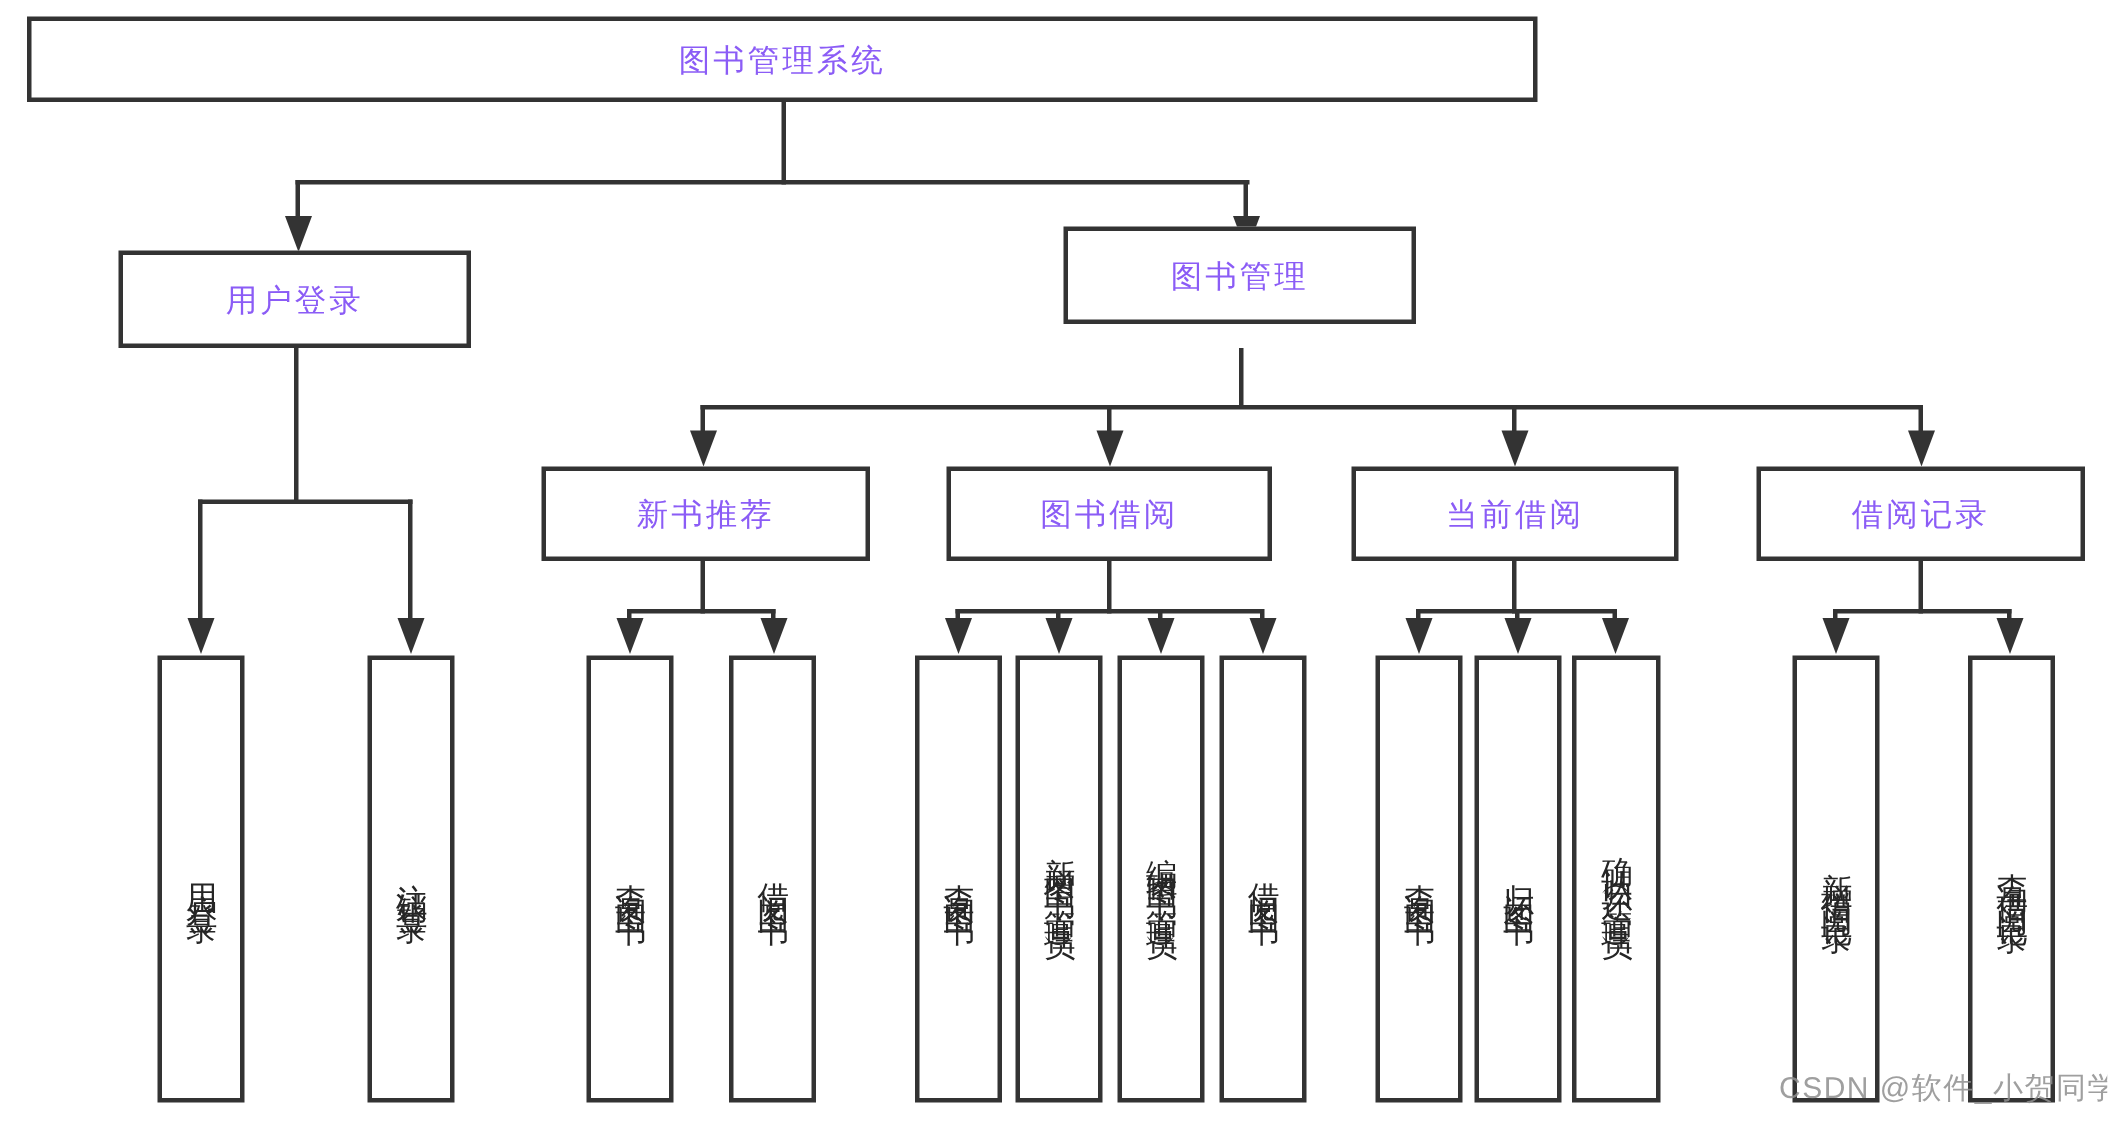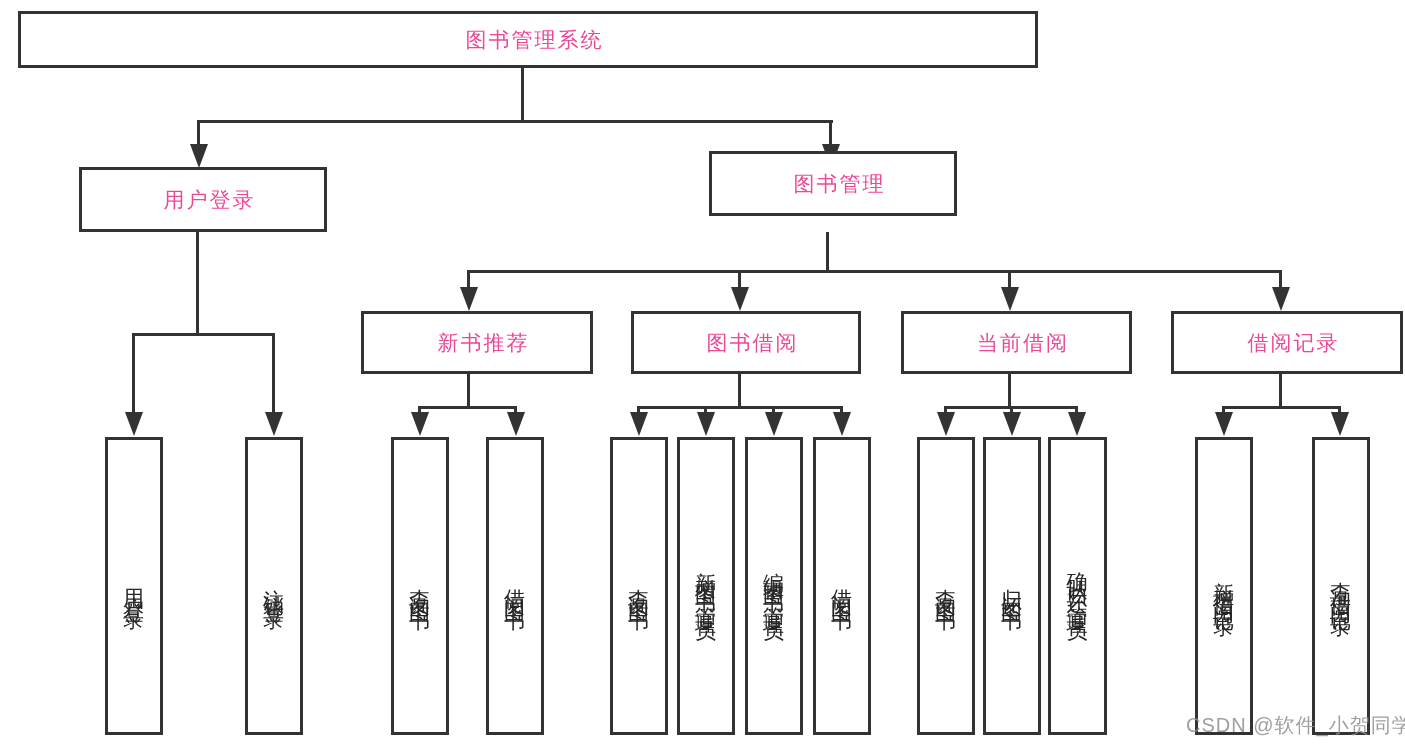--- a/index.html
+++ b/index.html
@@ -3,23 +3,22 @@
 <meta charset="utf-8">
 <style>
   html,body{margin:0;padding:0;background:#fff;}
   #canvas{
     position:relative;width:1405px;height:747px;background:#ffffff;
     font-family:"Liberation Sans","DejaVu Sans",sans-serif;overflow:hidden;
   }
   .box{
     position:absolute;background:#fff;border:3px solid #333;
     display:flex;align-items:center;justify-content:center;
-    color:#ec4899;font-size:21px;letter-spacing:2px;box-sizing:content-box;
+    color:#8b5cf6;font-size:21px;letter-spacing:2px;box-sizing:content-box;
     z-index:2;
-    padding-left:13px;
   }
   .vbox{
     position:absolute;background:#fff;border:3px solid #333;
     display:flex;align-items:center;justify-content:center;
     color:#262626;font-size:21px;box-sizing:content-box;z-index:2;
   }
   .vbox .vtext{
     writing-mode:vertical-rl;text-orientation:mixed;
     letter-spacing:7px;line-height:1;white-space:nowrap;
   }

